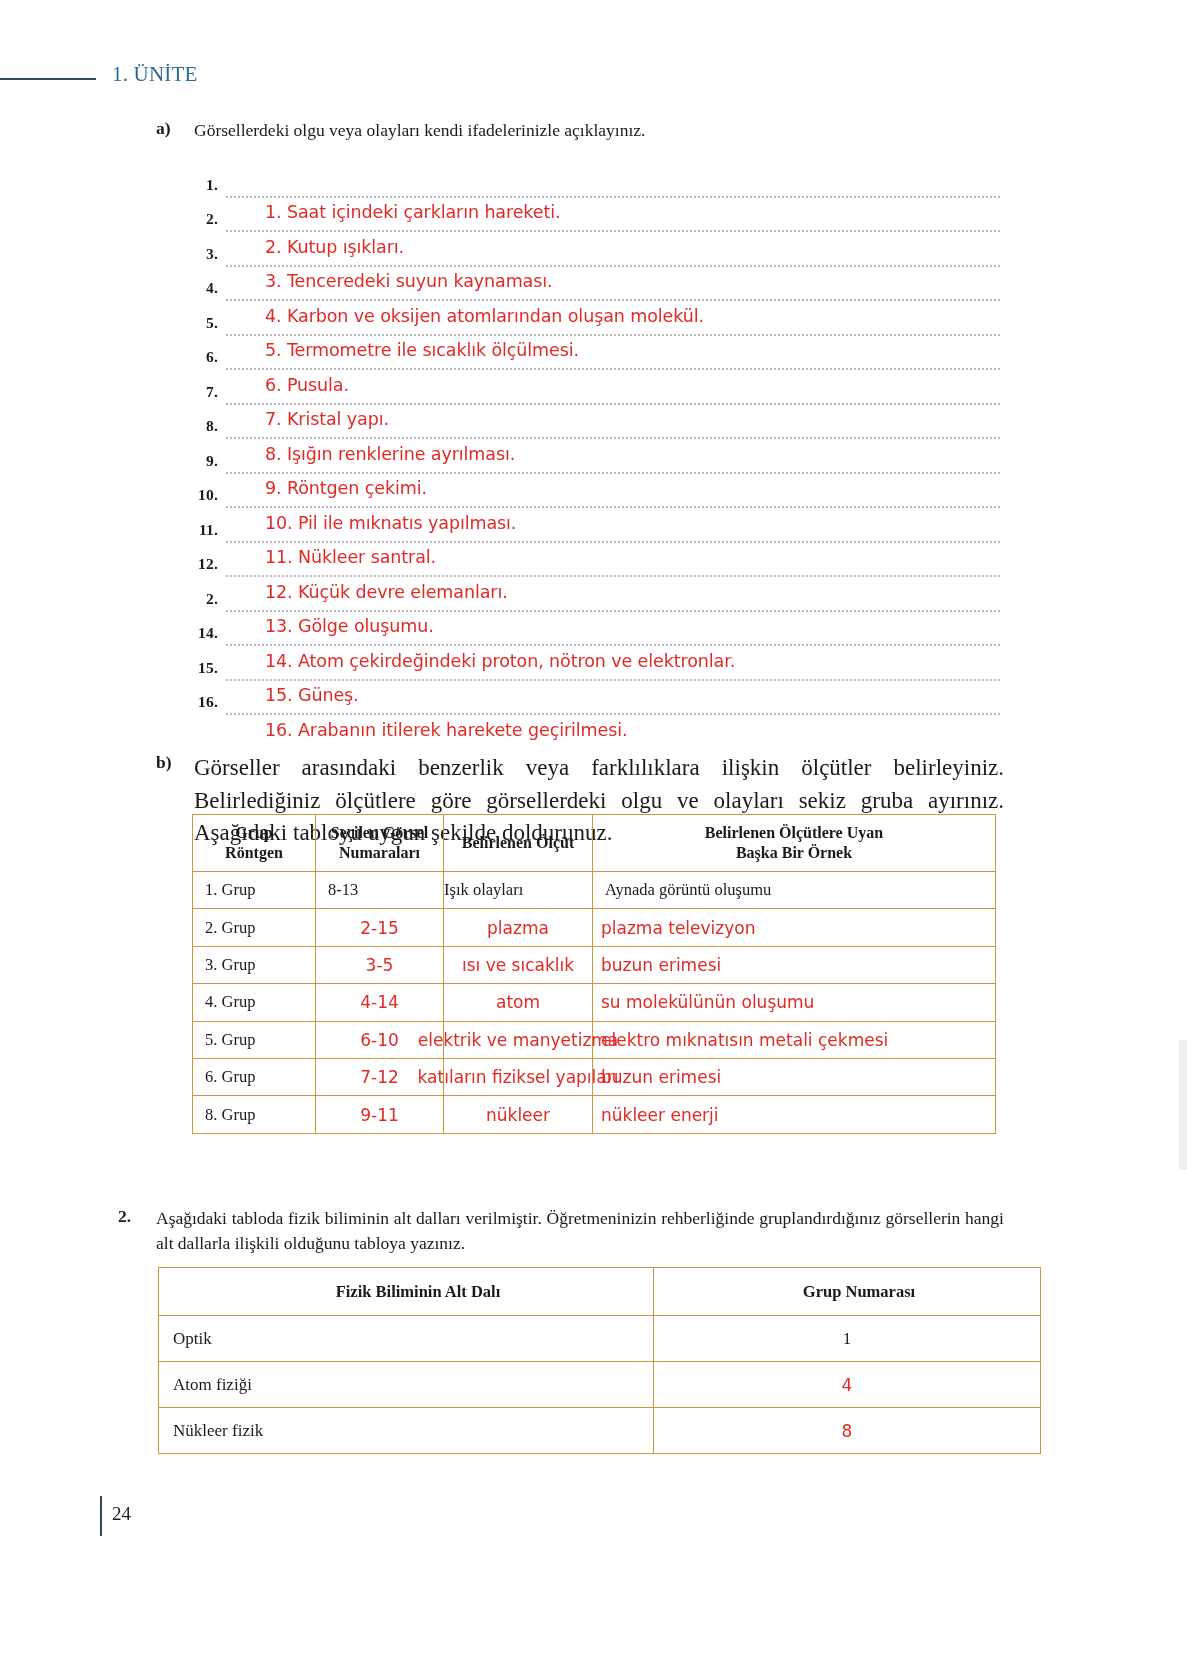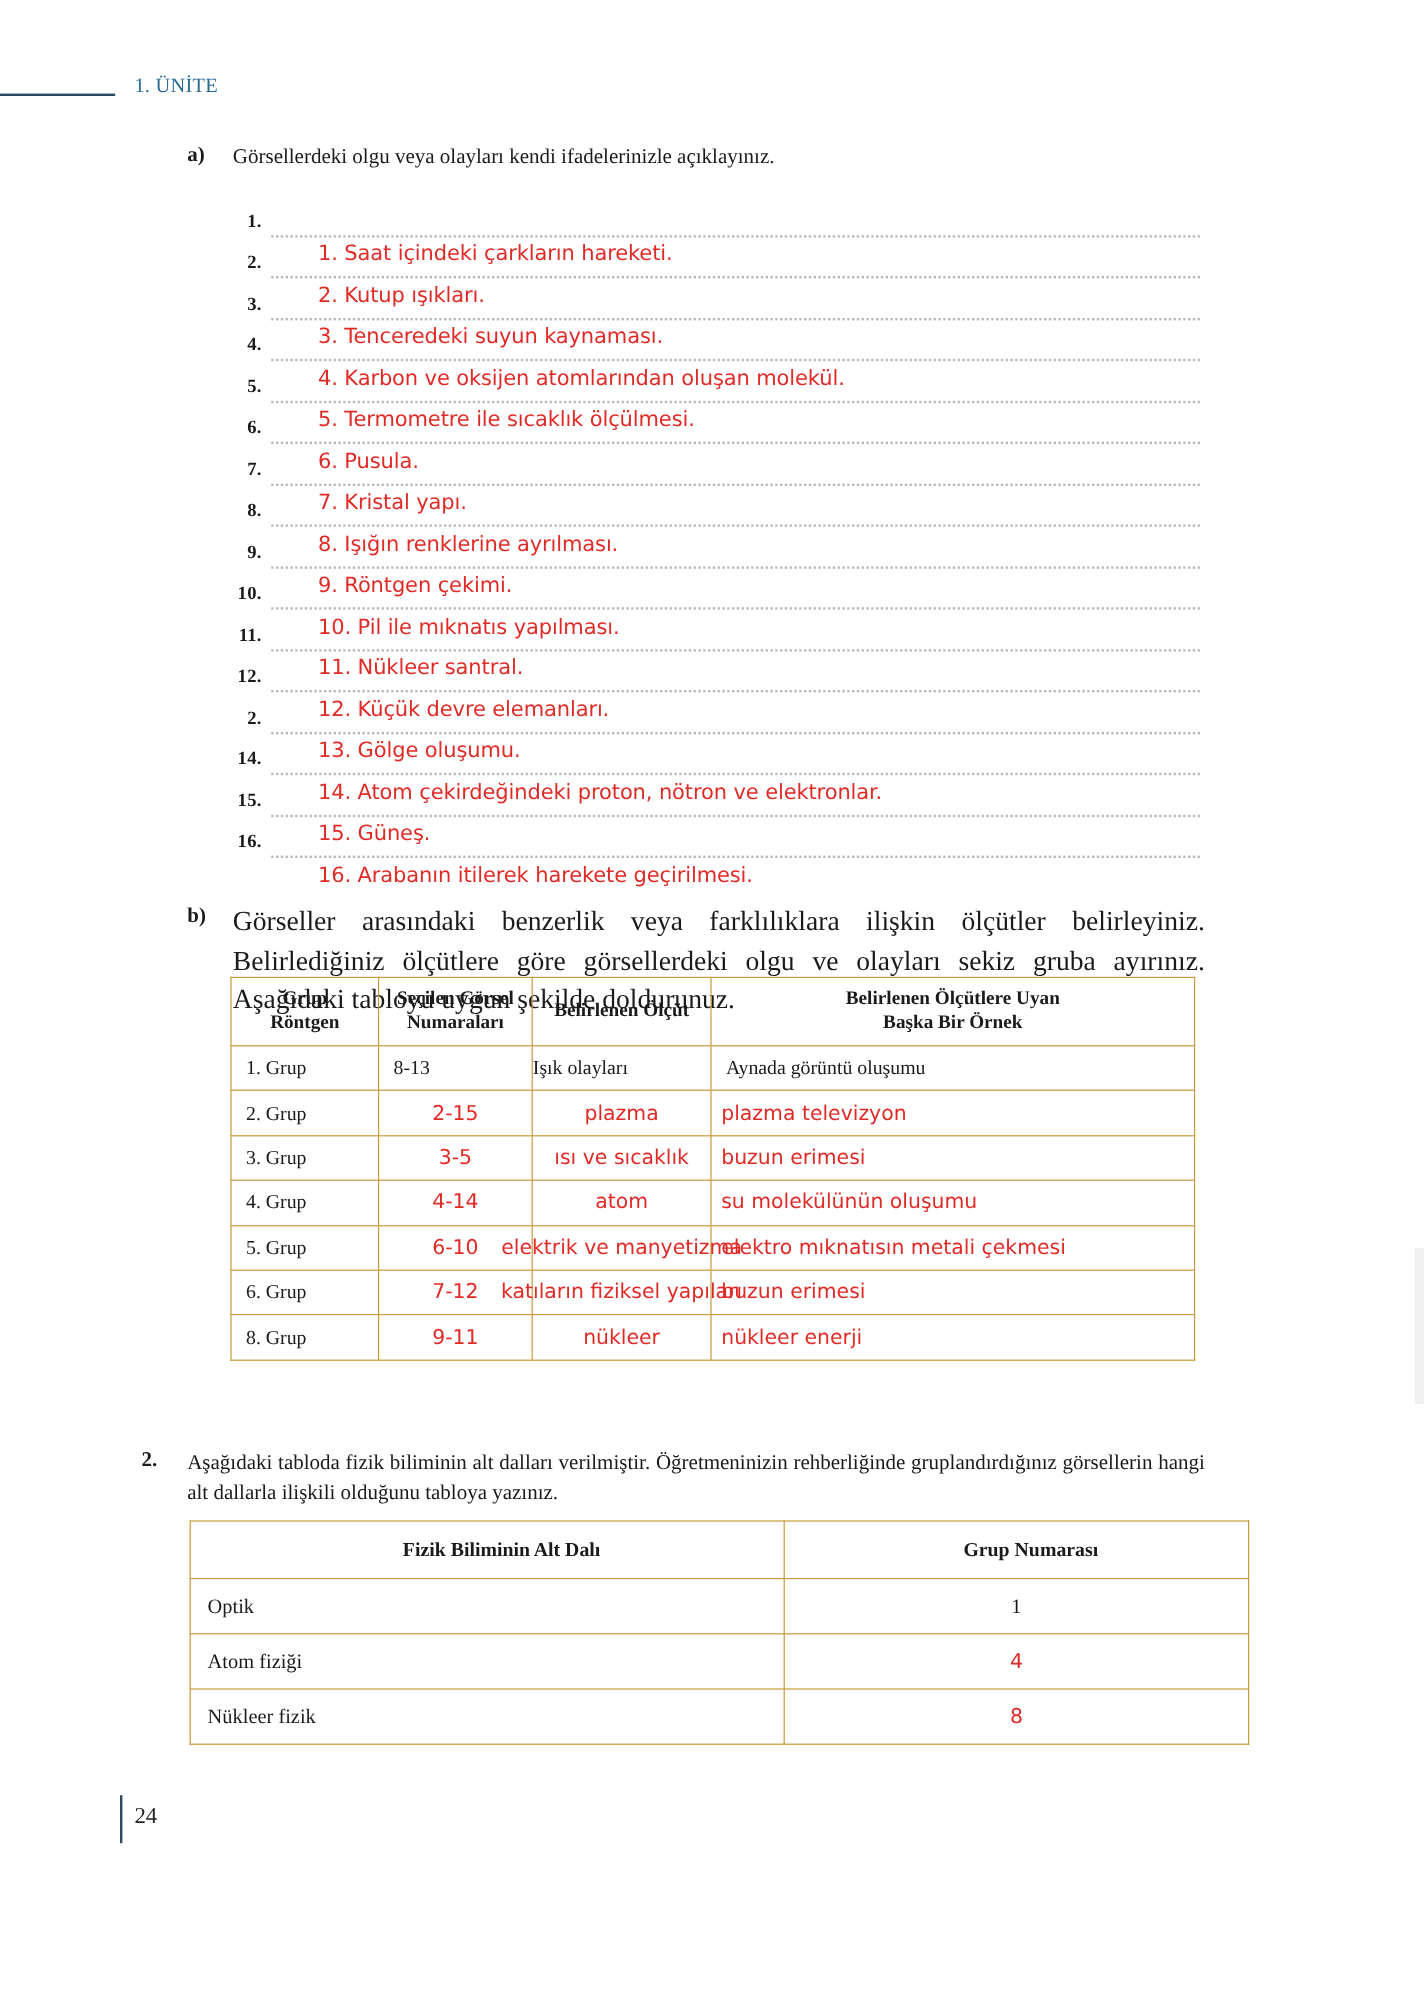--- a/index.html
+++ b/index.html
@@ -22,21 +22,21 @@
     left: 0;
     top: 78px;
     width: 96px;
     height: 2px;
     background: #2a4a63;
   }
   .unit-label {
     position: absolute;
     left: 112px;
     top: 62px;
-    font-size: 17px;
+    font-size: 21px;
     color: #2a6a92;
     letter-spacing: .2px;
     font-family: "Liberation Serif", "DejaVu Serif", serif;
   }
 
   
   .qa-row {
     position: absolute;
     left: 156px;
     top: 118px;

